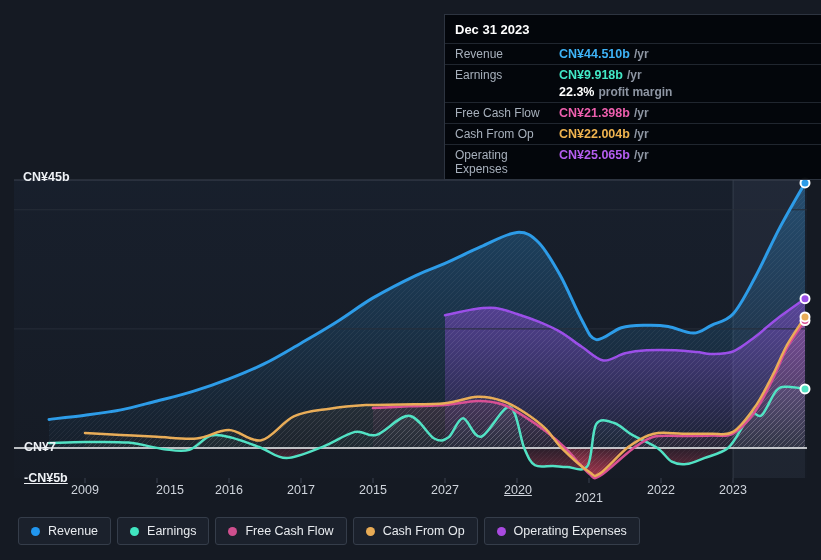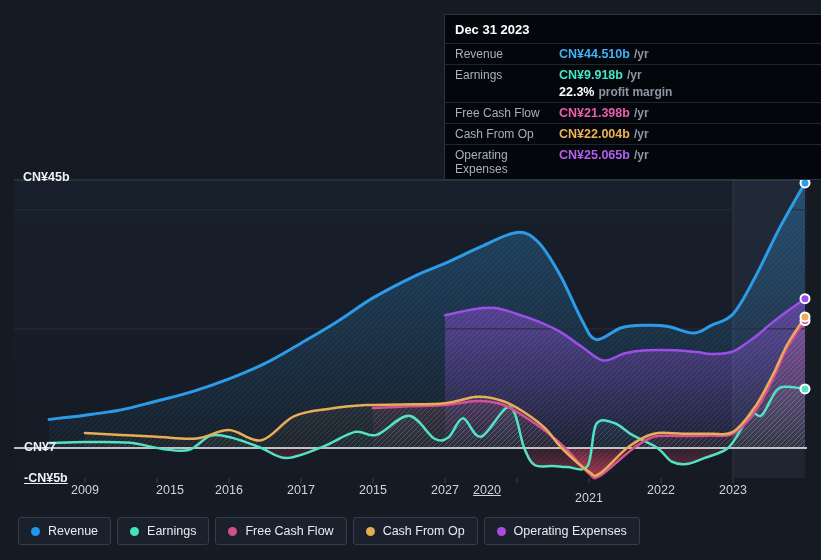--- a/index.html
+++ b/index.html
@@ -139,21 +139,21 @@
   <div class="ylabel" style="left:24px;top:428px;">CN¥7</div>
   <div class="ylabel" style="left:24px;top:459px;text-decoration:underline;">-CN¥5b</div>
 
   <div id="xlabels">
       <div class="xlabel" style="left: 85px;">2009</div>
       <div class="xlabel" style="left: 170px;">2015</div>
       <div class="xlabel" style="left: 229px;">2016</div>
       <div class="xlabel" style="left: 301px;">2017</div>
       <div class="xlabel" style="left: 373px;">2015</div>
       <div class="xlabel" style="left: 445px;">2027</div>
-      <div class="xlabel" style="left: 487px; text-decoration: underline;">2020</div>
+      <div class="xlabel" style="left: 518px; text-decoration: underline;">2020</div>
       <div class="xlabel" style="left: 589px; margin-top: 8px;">2021</div>
       <div class="xlabel" style="left: 661px;">2022</div>
       <div class="xlabel" style="left: 733px;">2023</div>
     </div>
 
   <div class="tooltip">
     <div class="tt-title">Dec 31 2023</div>
     <div id="tt-rows">
         <div class="tt-row">
           <span class="tt-label">Revenue</span>

